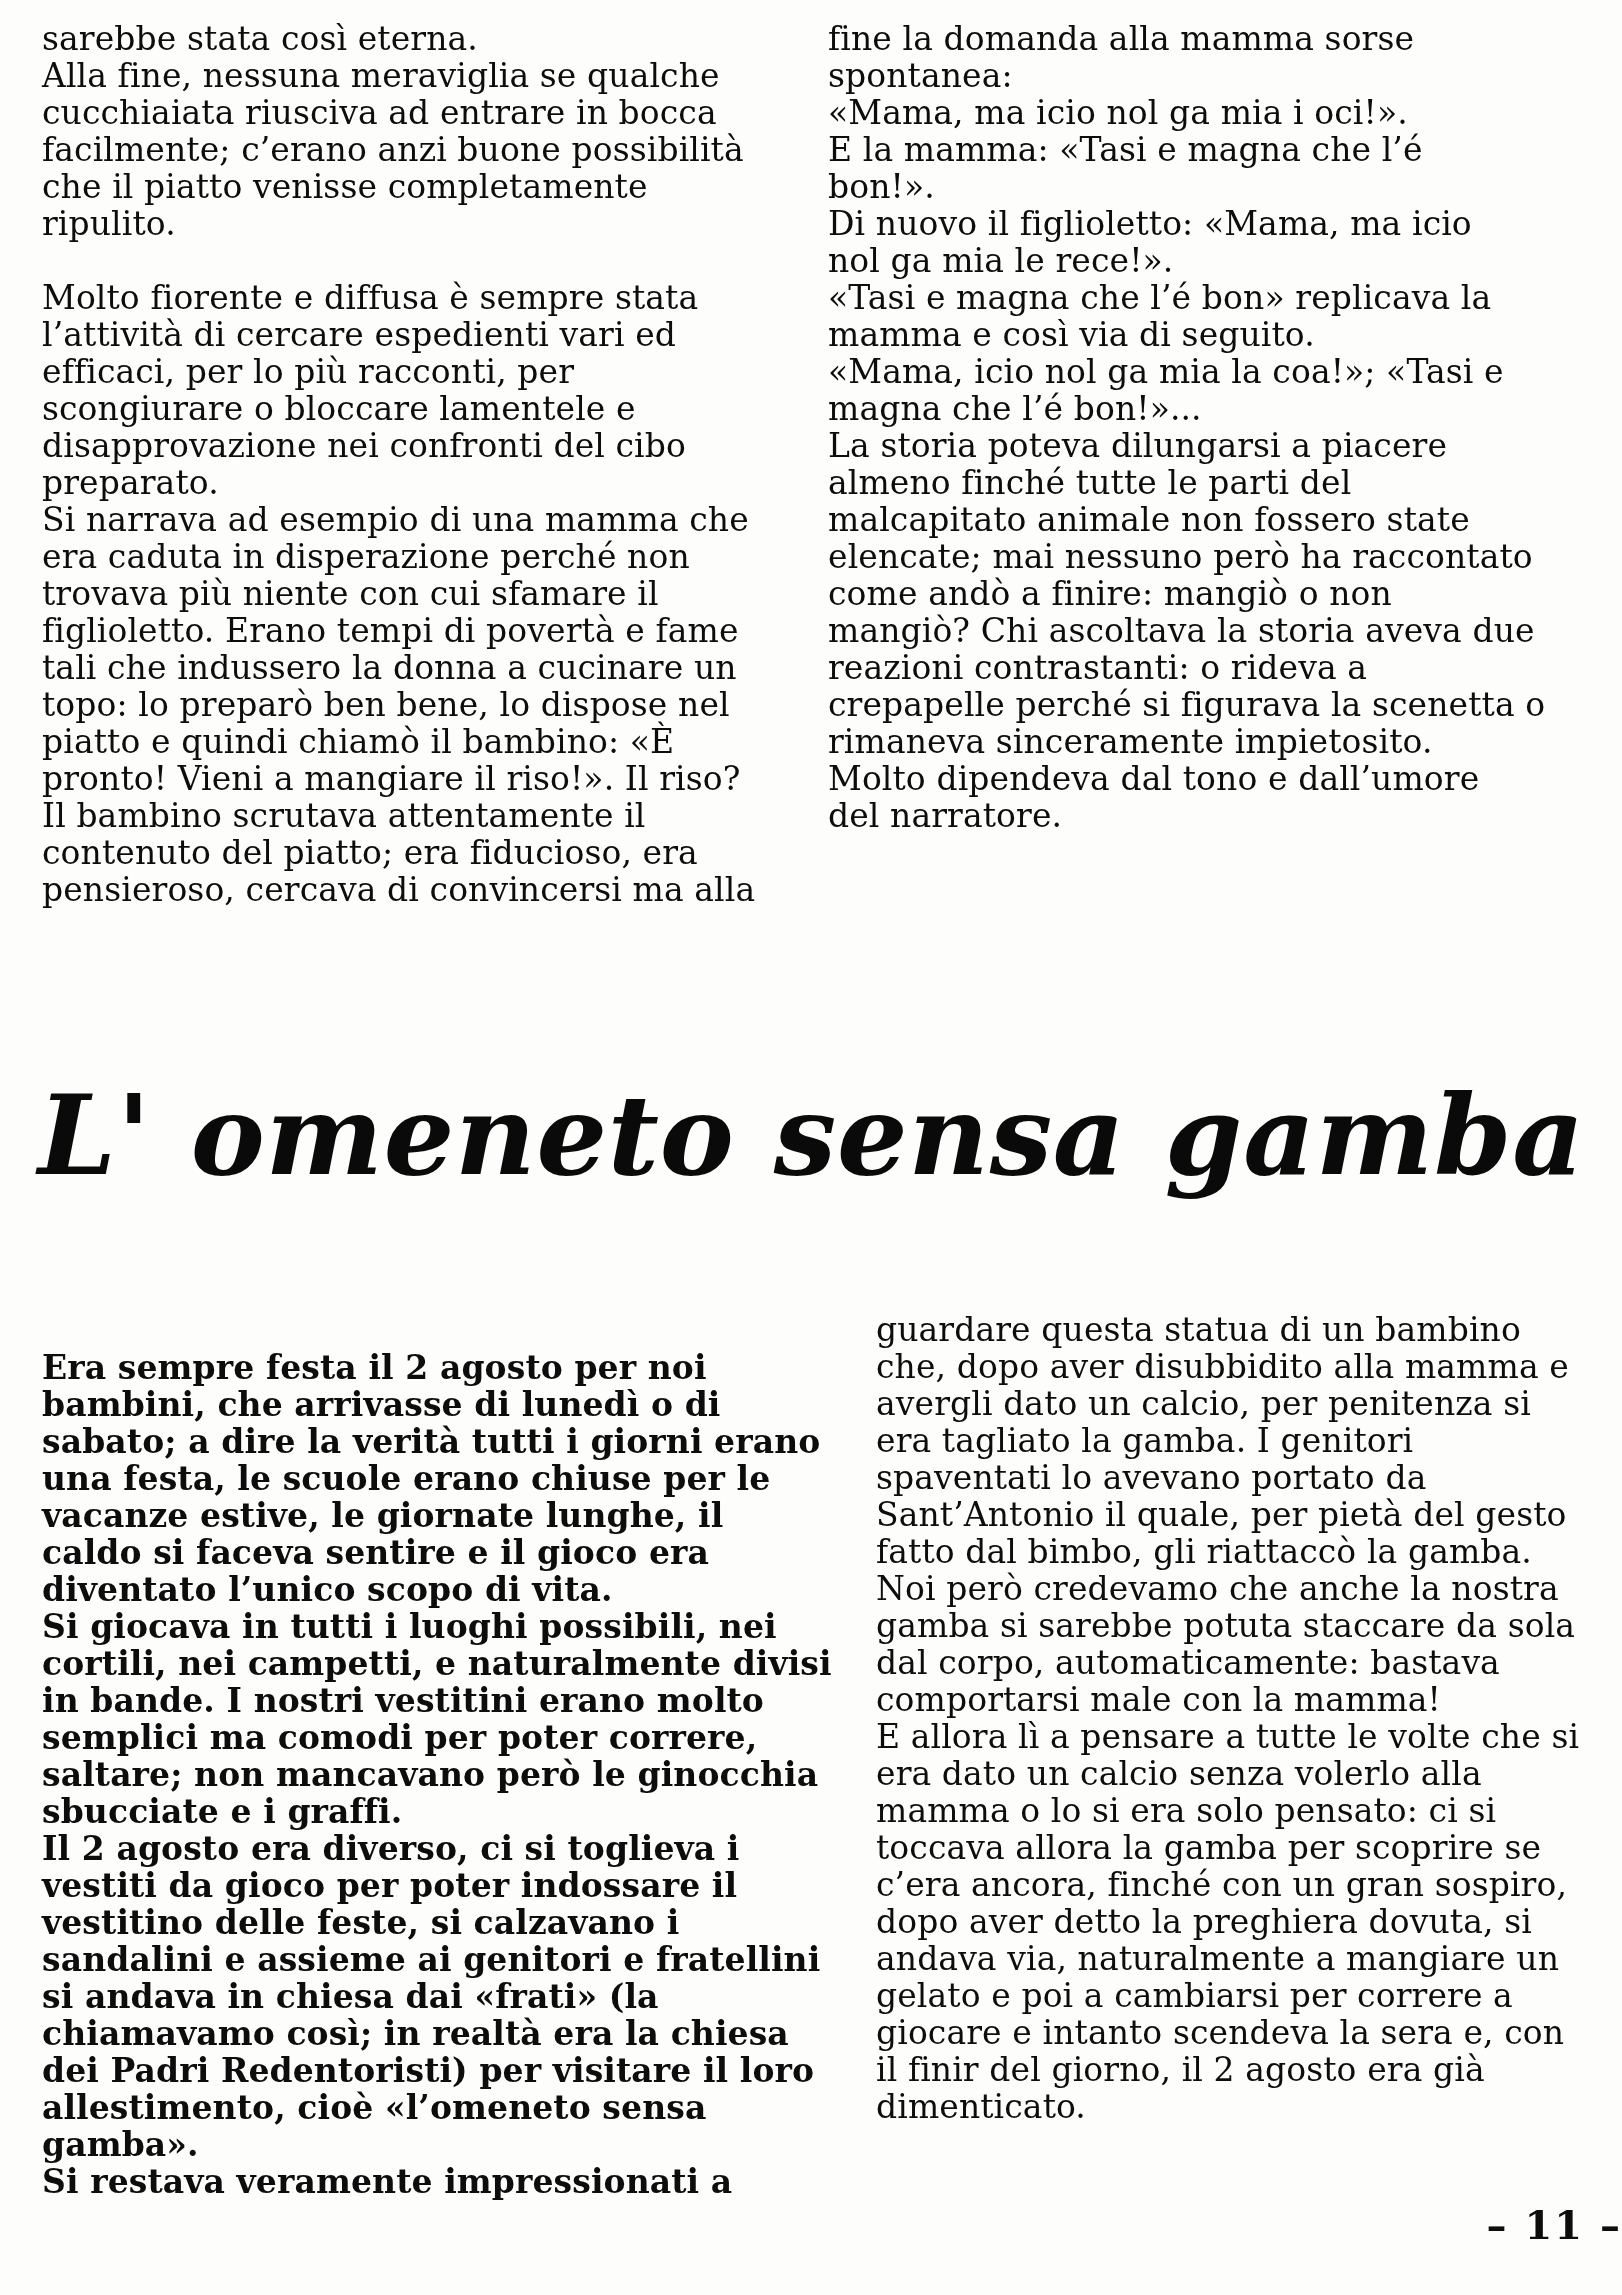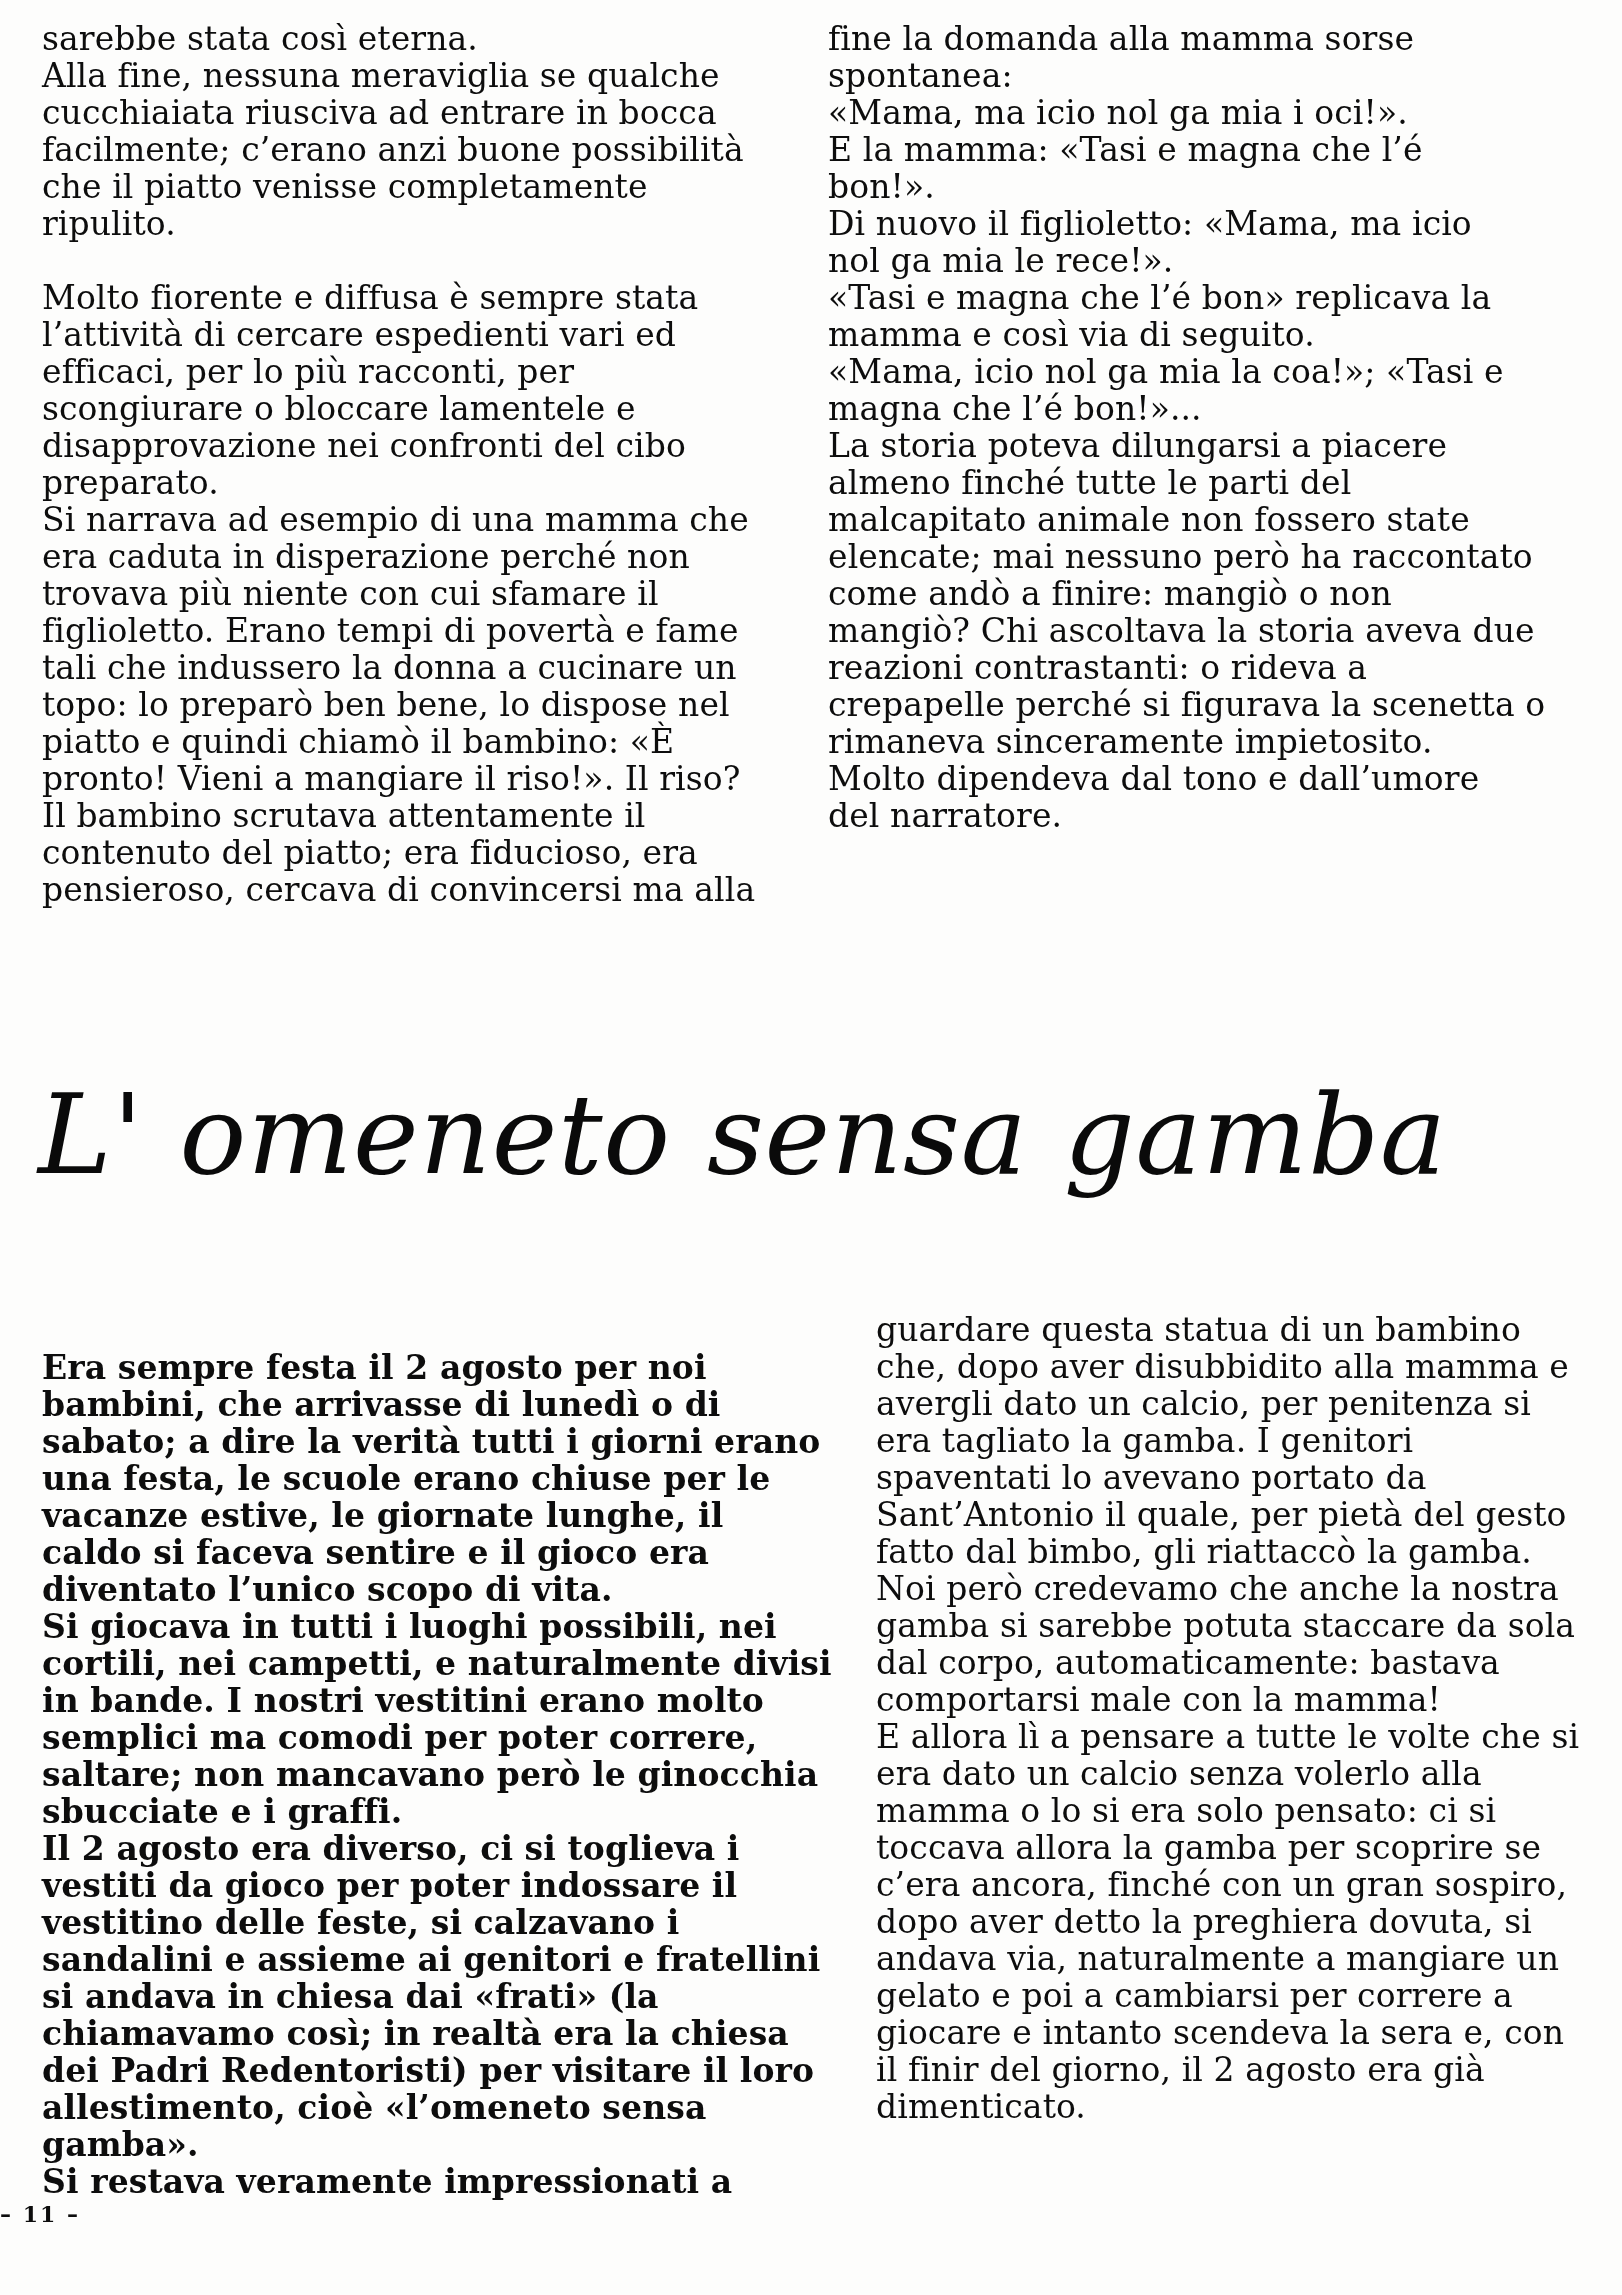--- a/index.html
+++ b/index.html
@@ -40,35 +40,35 @@
   .signature-ez { margin-top: 43px; }
   .signature-vm { margin-top: 3.9px; }
   .article-title {
     position: absolute;
     left: 38px;
     top: 1074px;
     width: 1309px;
     margin: 0;
     font-family: "DejaVu Serif", serif;
     font-style: italic;
-    font-weight: normal;
+    font-weight: bold;
     font-size: 111px;
     line-height: 1.1;
     letter-spacing: 0.7px;
     white-space: pre;
     color: #0a0a0a;
   }
   .page-number {
     position: absolute;
     left: 0;
     top: 2201px;
     width: 1622px;
-    text-align: left;
+    text-align: right;
     font-weight: bold;
-    font-size: 22px;
+    font-size: 40px;
     letter-spacing: 2px;
   }
 </style>
 </head>
 <body>
 
 <div class="page">
 
   <div class="col col-top-left">sarebbe stata così eterna.
 Alla fine, nessuna meraviglia se qualche

